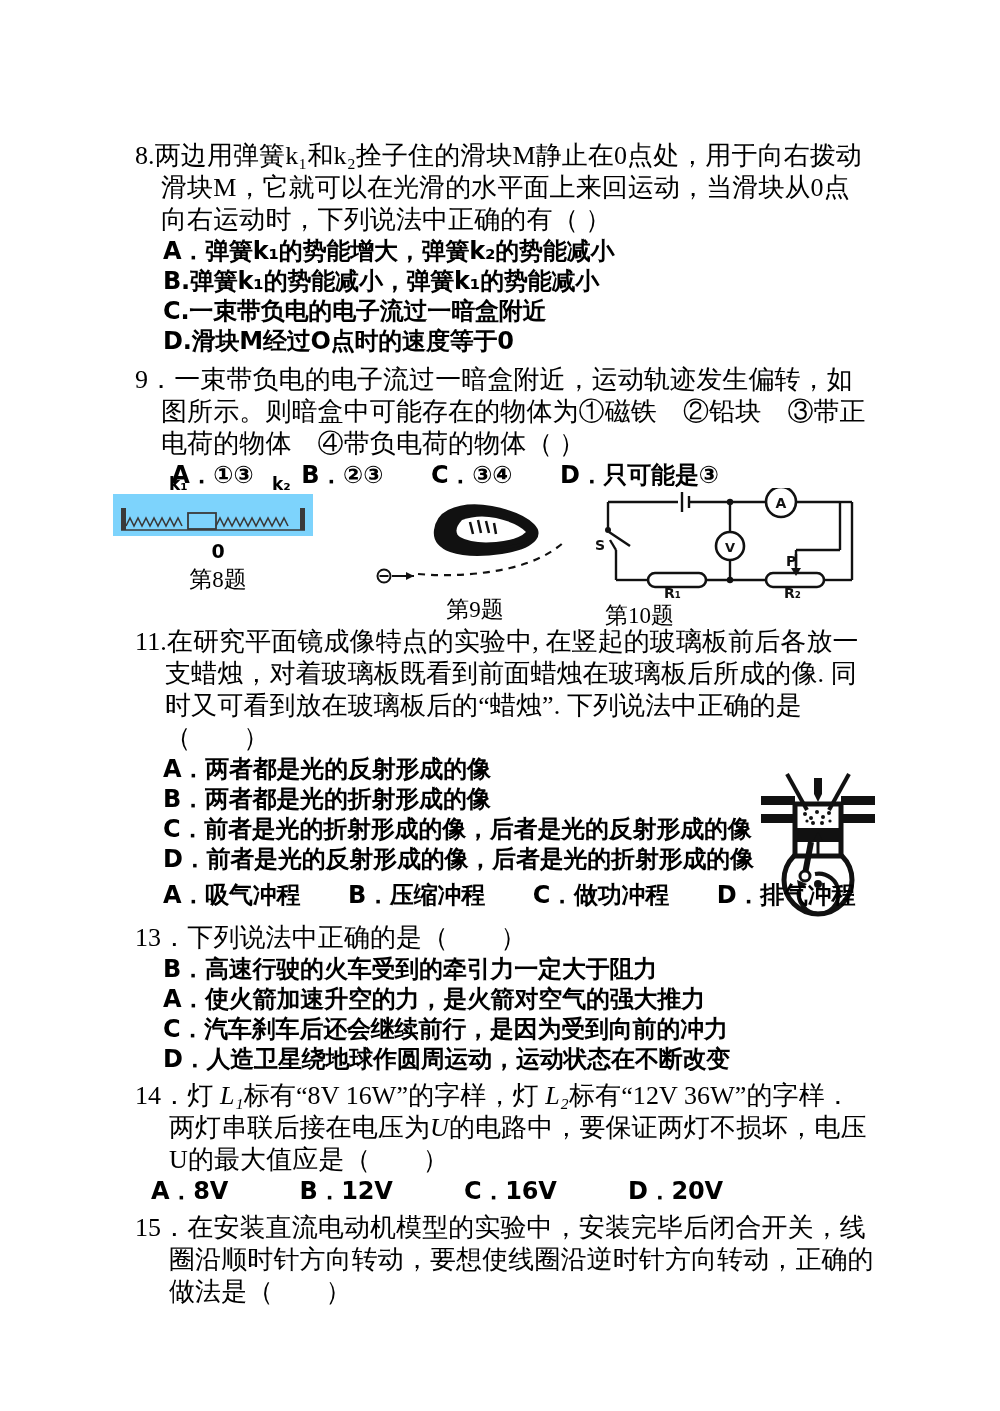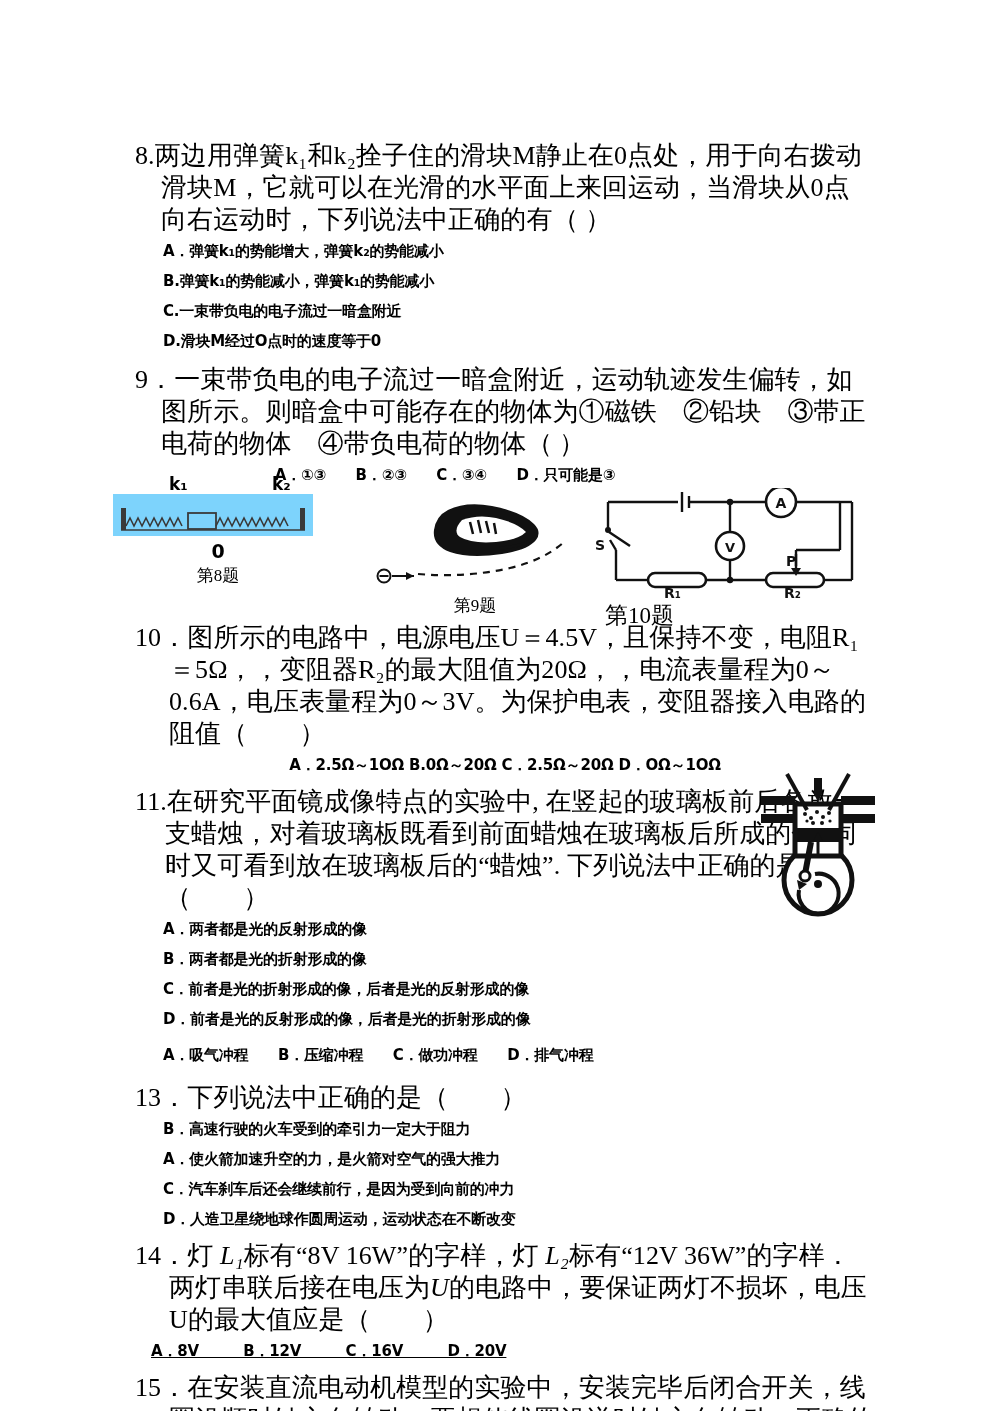--- a/index.html
+++ b/index.html
@@ -38,42 +38,42 @@
   }
   .stem .num {
     display: inline;
   }
   .stem-body {
     display: block;
     padding-left: 26px;
     text-indent: -26px;
   }
   .opts {
-    font-size: 15px;
+    font-size: 24px;
     line-height: 30px;
     font-weight: bold;
     font-family: "DejaVu Sans", "Liberation Sans", sans-serif;
     letter-spacing: -0.2px;
   }
   .opts .row {
     padding-left: 28px;
     white-space: nowrap;
   }
   .ital {
     font-style: italic;
   }
 
   
   .figstrip {
     position: relative;
     height: 126px;
     margin-top: 4px;
   }
   .figcap {
-    font-size: 17px;
+    font-size: 23px;
     font-family: "Liberation Serif", serif;
     text-align: center;
     white-space: nowrap;
   }
 
   
   #fig8 {
     position: absolute;
     left: -22px;
     top: 0px;
@@ -257,28 +257,20 @@
 
           <text x="5" y="62" font-family="DejaVu Sans, sans-serif" font-size="14" font-weight="bold" fill="#111111">S</text>
           <text x="196" y="78" font-family="DejaVu Sans, sans-serif" font-size="14" font-weight="bold" fill="#111111">P</text>
           <text x="74" y="110" font-family="DejaVu Sans, sans-serif" font-size="14" font-weight="bold" fill="#111111">R₁</text>
           <text x="194" y="110" font-family="DejaVu Sans, sans-serif" font-size="14" font-weight="bold" fill="#111111">R₂</text>
         </svg>
       </div>
       <div class="cap10">第10题</div>
     </div>
 
-    <div class="q" style="margin-top:2px;">
-      <div class="stem">
-        <span class="stem-body" style="padding-left:34px;text-indent:-34px;"><span class="num">10．</span><span>图所示的电路中，电源电压U＝4.5V，且保持不变，电阻R₁＝5Ω，，变阻器R₂的最大阻值为20Ω，，电流表量程为0～0.6A，电压表量程为0～3V。为保护电表，变阻器接入电路的阻值（　　）</span></span>
-      </div>
-      <div class="opts" style="text-align:center;">
-        <span>A．2.5Ω～1OΩ  B.0Ω～20Ω   C．2.5Ω～20Ω    D．OΩ～1OΩ</span>
-      </div>
-    </div>
 
     <div class="q" style="margin-top:6px;">
       <div class="stem">
         <span class="stem-body" style="padding-left:30px;text-indent:-30px;"><span class="num">11.</span><span>在研究平面镜成像特点的实验中, 在竖起的玻璃板前后各放一支蜡烛，对着玻璃板既看到前面蜡烛在玻璃板后所成的像. 同时又可看到放在玻璃板后的“蜡烛”. 下列说法中正确的是（　　）</span></span>
       </div>
       <div class="opts">
         <div class="row">A．两者都是光的反射形成的像</div>
         <div class="row">B．两者都是光的折射形成的像</div>
         <div class="row">C．前者是光的折射形成的像，后者是光的反射形成的像</div>
         <div class="row">D．前者是光的反射形成的像，后者是光的折射形成的像</div>
@@ -347,21 +339,21 @@
         <div class="row">A．使火箭加速升空的力，是火箭对空气的强大推力</div>
         <div class="row">C．汽车刹车后还会继续前行，是因为受到向前的冲力</div>
         <div class="row">D．人造卫星绕地球作圆周运动，运动状态在不断改变</div>
       </div>
     </div>
 
     <div class="q" style="margin-top:6px;">
       <div class="stem">
         <span class="stem-body" style="padding-left:34px;text-indent:-34px;"><span class="num">14．</span><span>灯 </span><span class="ital">L₁</span><span>标有“8V  16W”的字样，灯 </span><span class="ital">L₂</span><span>标有“12V  36W”的字样．两灯串联后接在电压为</span><span class="ital">U</span><span>的电路中，要保证两灯不损坏，电压U的最大值应是（　　）</span></span>
       </div>
-      <div class="opts" style="padding-left:0;text-decoration:underline;">
+      <div class="opts" style="padding-left:0;">
         <div class="row" style="padding-left:16px;">A．8V　　　B．12V　　　C．16V　　　D．20V</div>
       </div>
     </div>
 
     <div class="q" style="margin-top:6px;">
       <div class="stem">
         <span class="stem-body" style="padding-left:34px;text-indent:-34px;"><span class="num">15．</span><span>在安装直流电动机模型的实验中，安装完毕后闭合开关，线圈沿顺时针方向转动，要想使线圈沿逆时针方向转动，正确的做法是（　　）</span></span>
       </div>
     </div>
 

